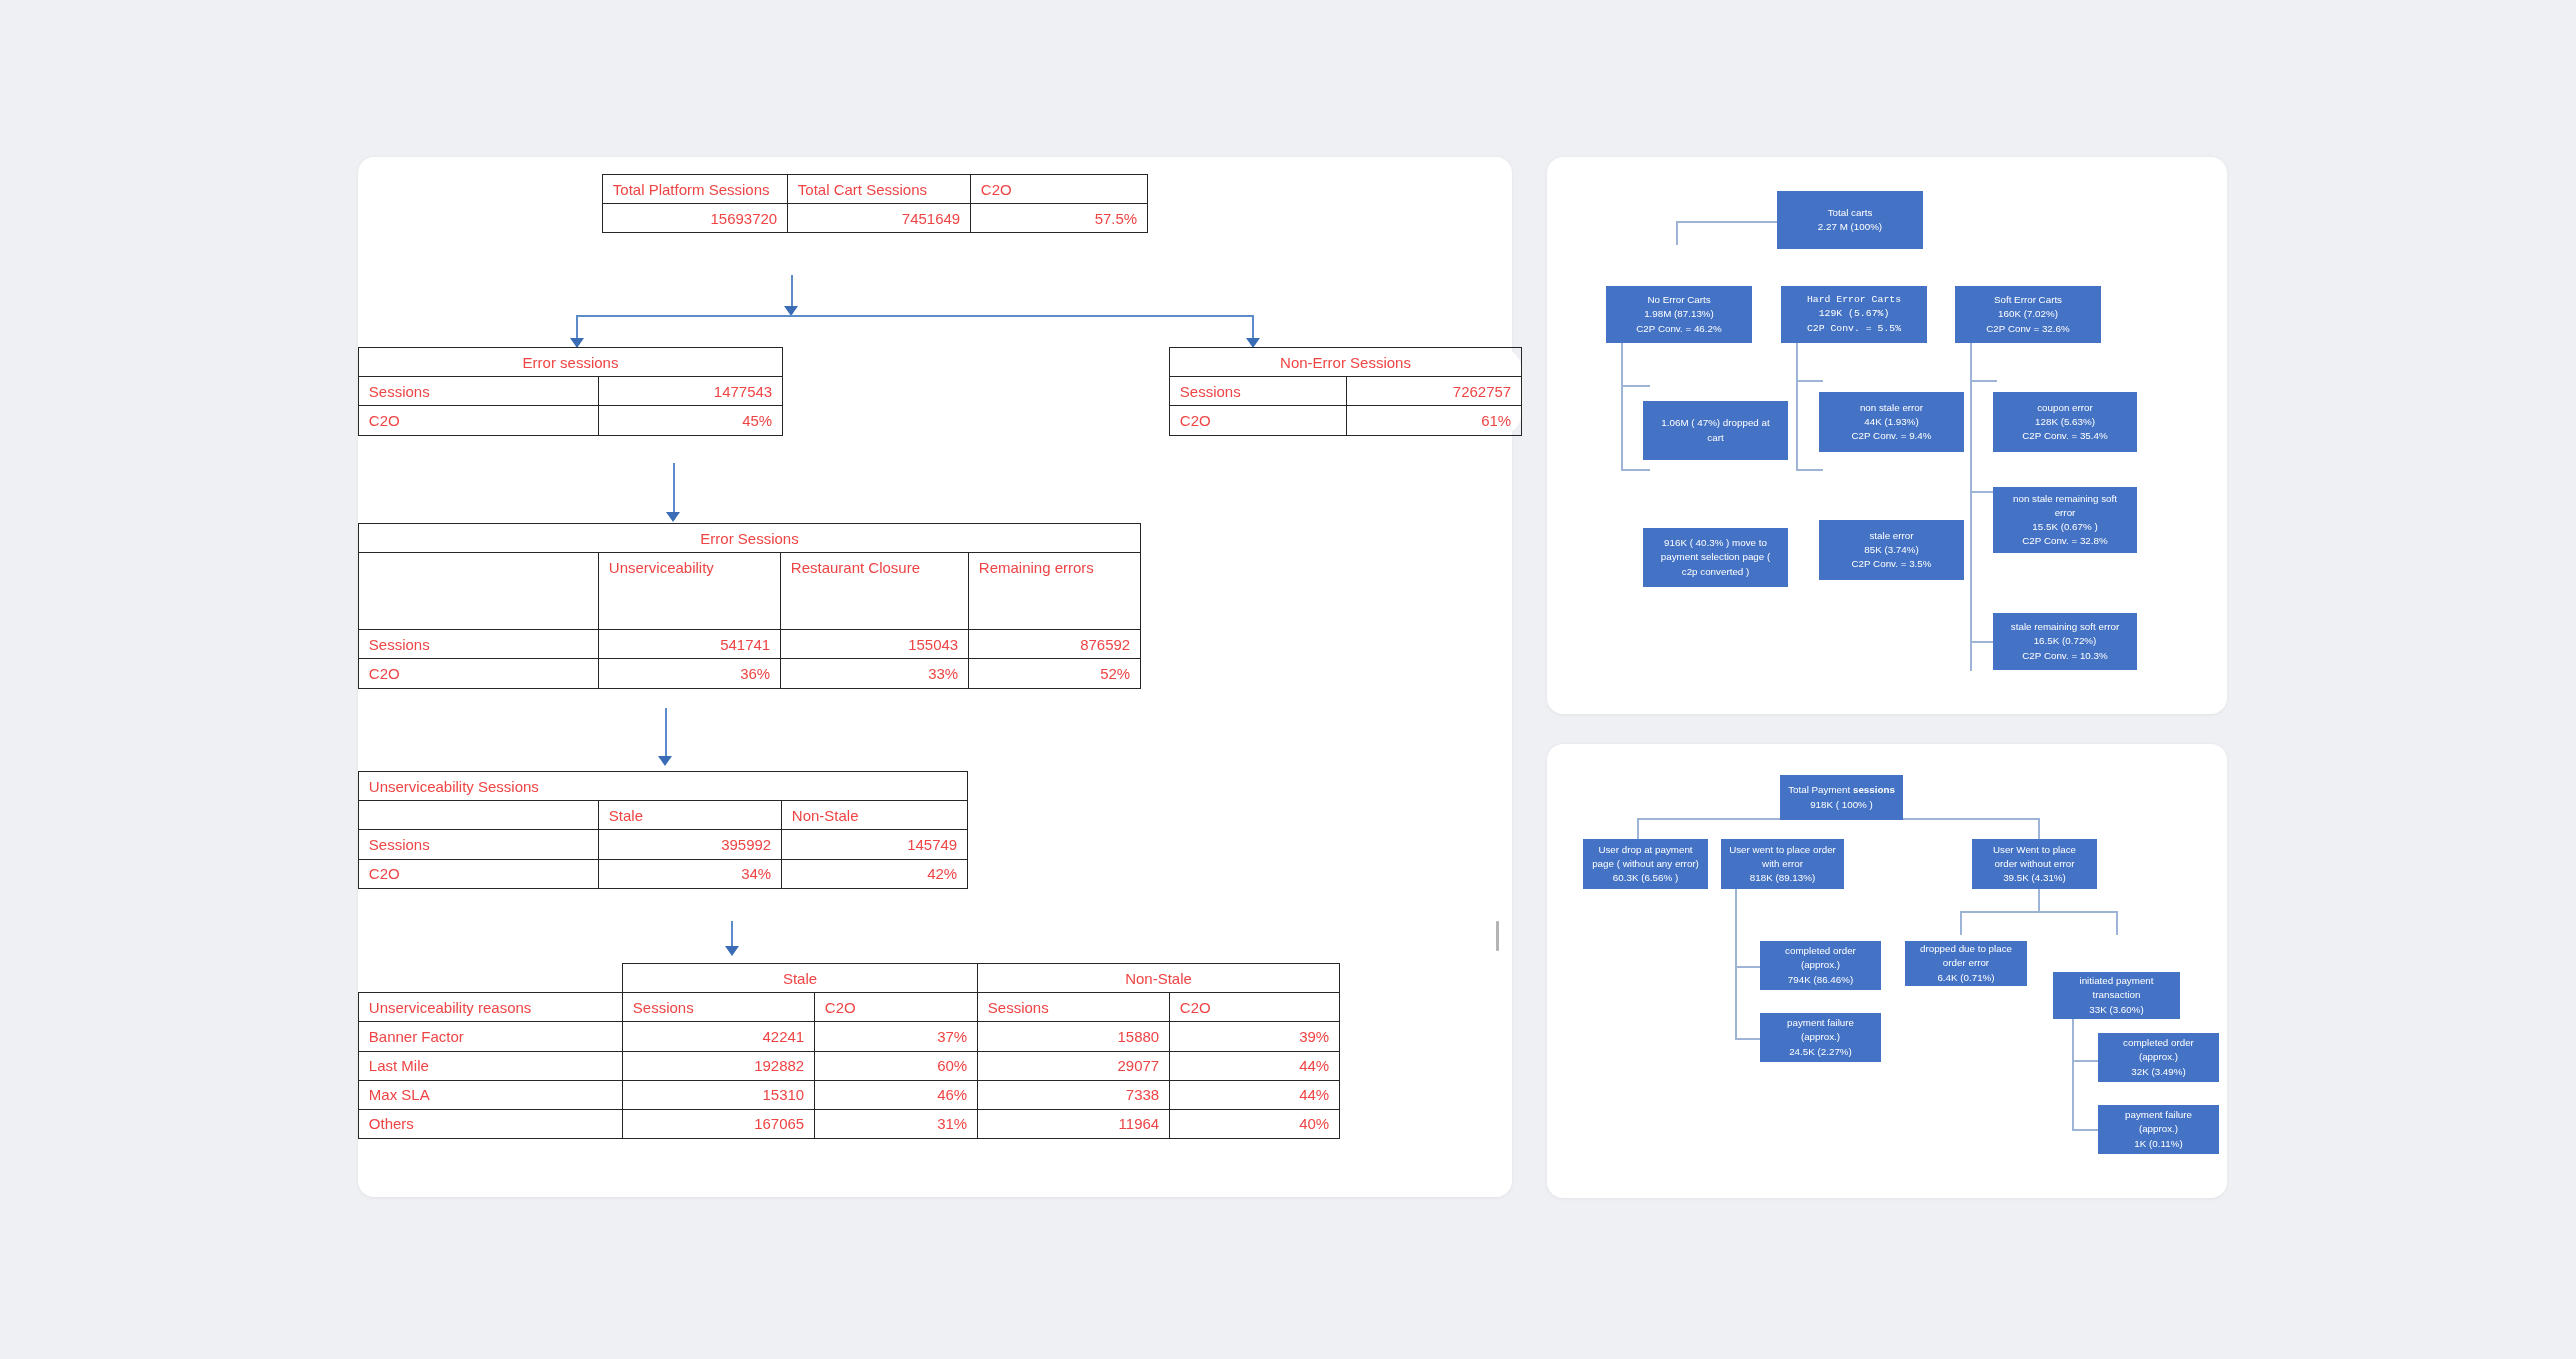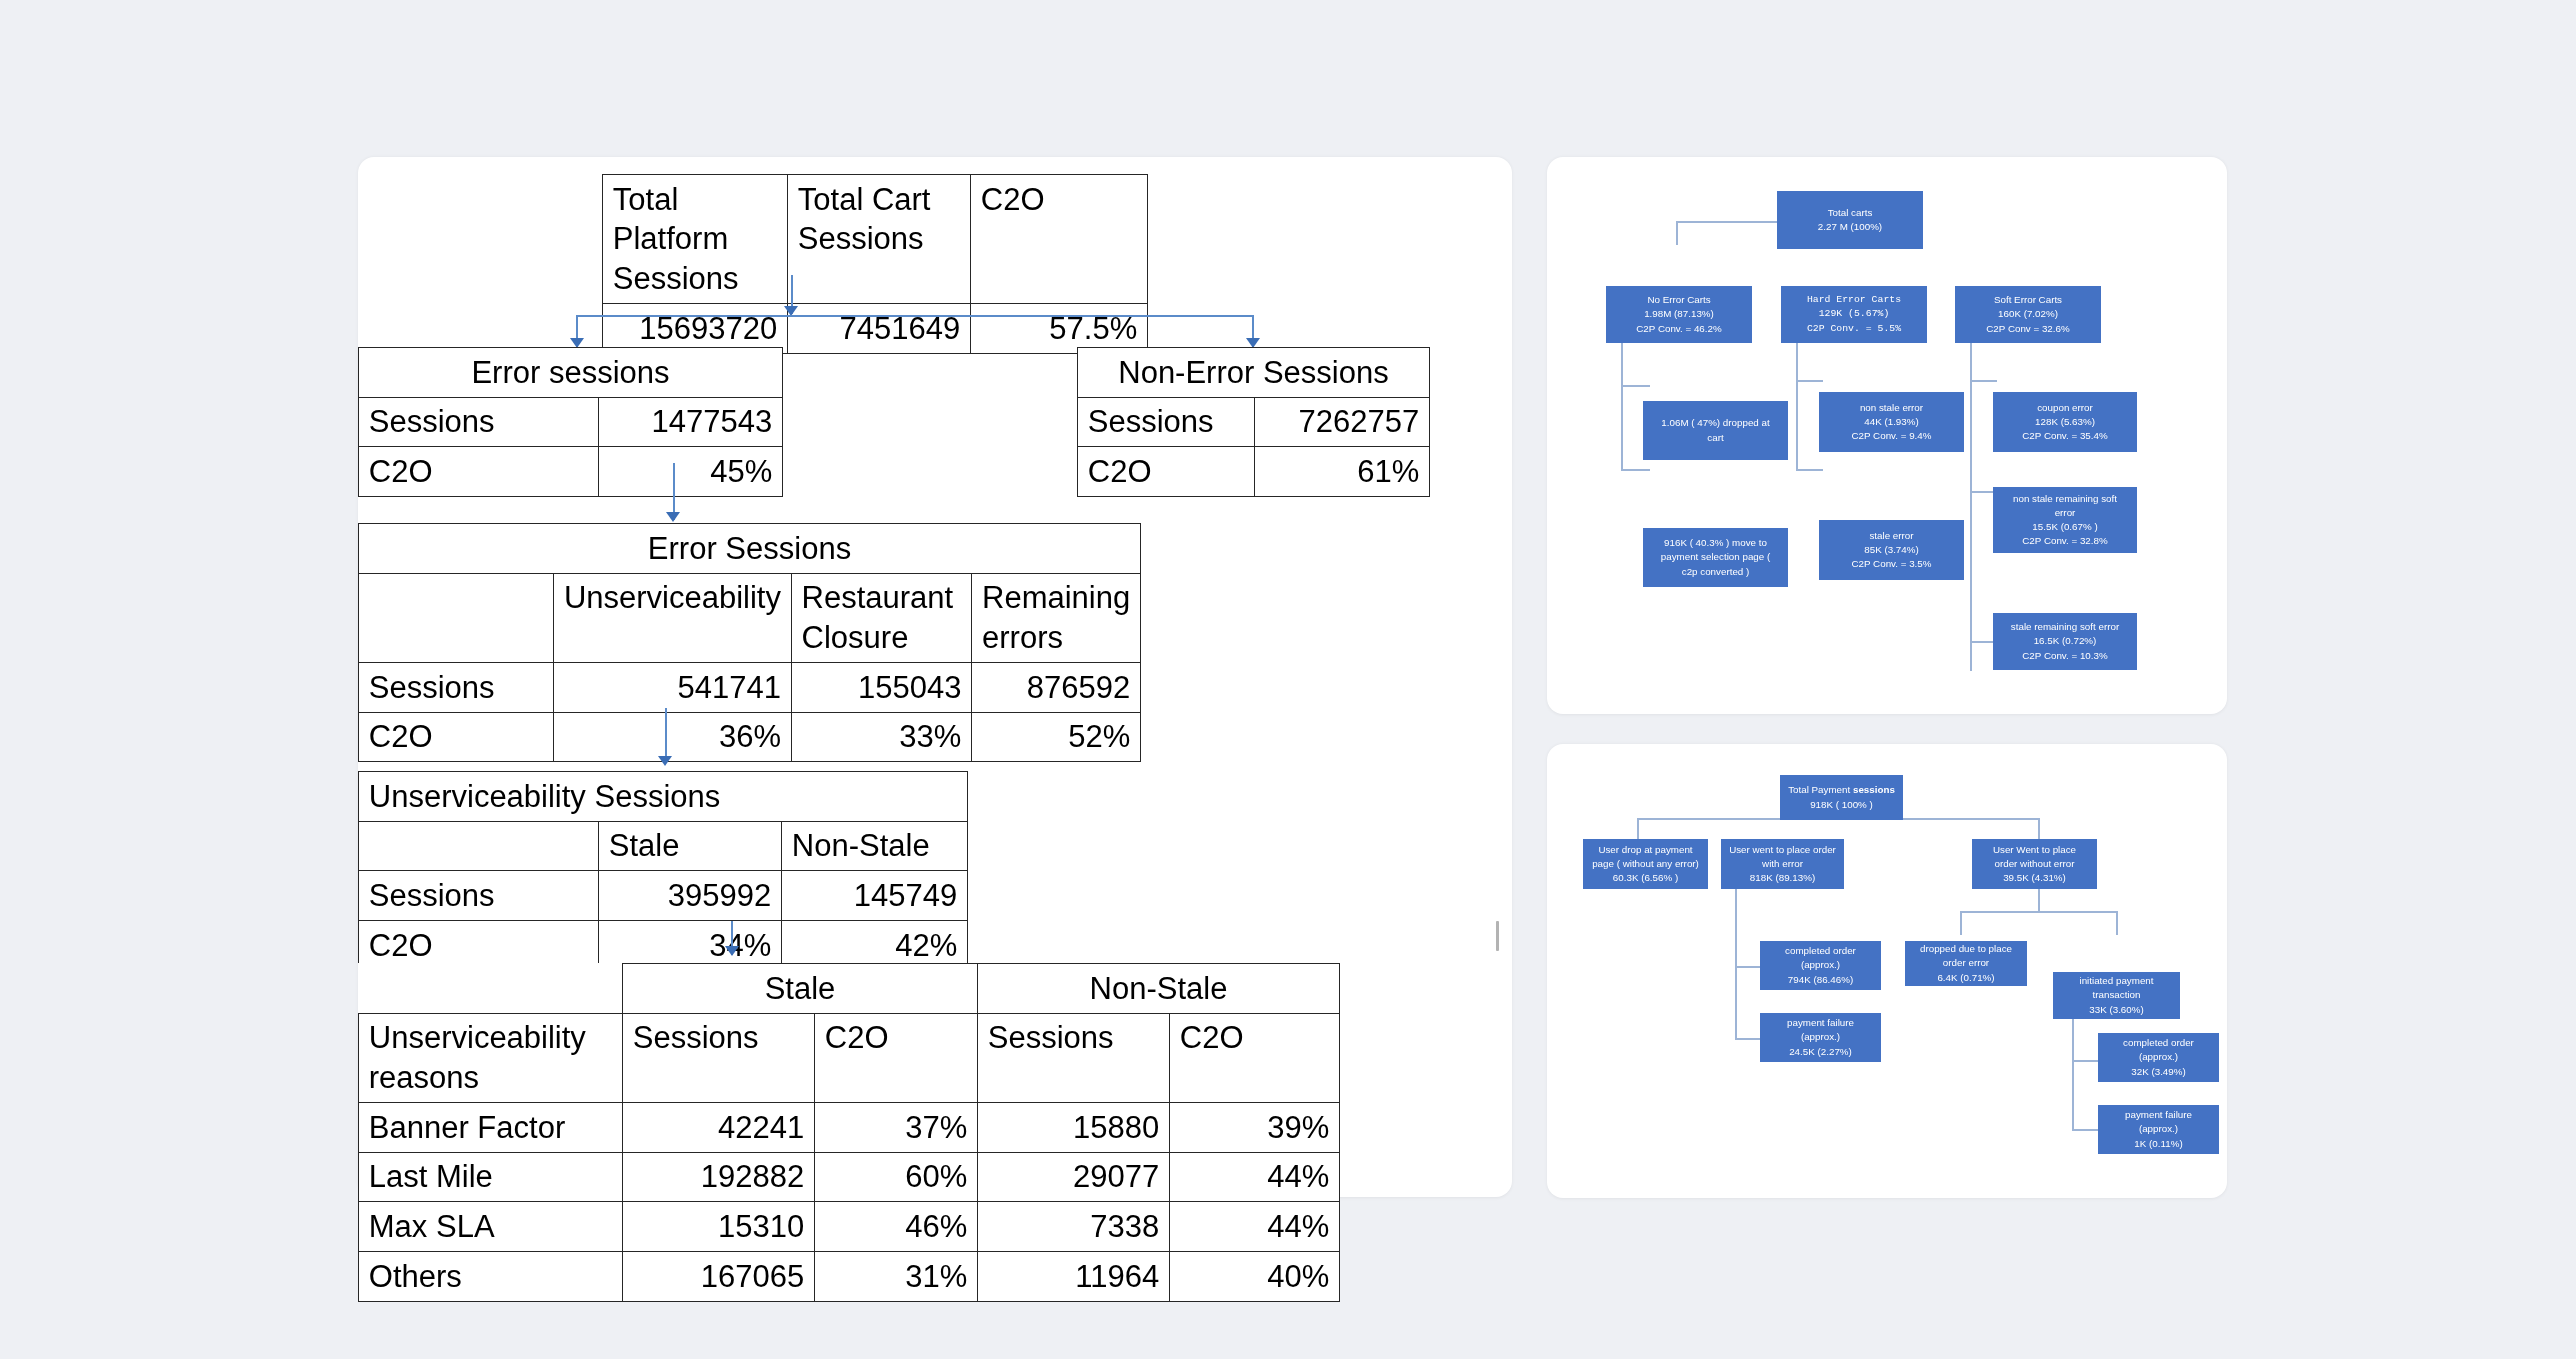--- a/index.html
+++ b/index.html
@@ -20,22 +20,22 @@
     box-shadow: 0 0.9px 3.6px rgba(0,0,0,0.06);
   }
   #card-left  { left: 358px;  top: 157px;  width: 1154px; height: 1040px; }
   #card-tr    { left: 1547px; top: 157px;  width: 680px;  height: 557px; }
   #card-br    { left: 1547px; top: 744px;  width: 680px;  height: 454px; }
 
   
   .tbl {
     position: absolute;
     border-collapse: collapse;
-    font-size: 31px;
-    color: #000000;
+    font-size: 15px;
+    color: #ef4444;
     background: #fff;
     font-family: "Liberation Sans", sans-serif;
   }
   .tbl td, .tbl th {
     border: 1.8px solid #262626;
     padding: 4.5px 9.8px;
     font-weight: normal;
     vertical-align: top;
     line-height: 1.28;
     white-space: normal;
@@ -125,21 +125,21 @@
       <td class="lft" style="width:240px;">Sessions</td>
       <td class="num">1477543</td>
     </tr>
     <tr>
       <td class="lft">C2O</td>
       <td class="num">45%</td>
     </tr>
   </tbody>
     </table>
 
-  <table class="tbl" id="t-nonerr" style="left:1077px; top:347px; width:353px;">
+  <table class="tbl" id="t-nonerr" style="left:1169px; top:347px; width:353px;border-radius:24px;">
     <tbody>
         <tr>
       <td colspan="2" class="ctr">Non-Error Sessions</td>
     </tr>
     <tr>
       <td class="lft" style="width:177px;">Sessions</td>
       <td class="num">7262757</td>
     </tr>
     <tr>
       <td class="lft">C2O</td>

